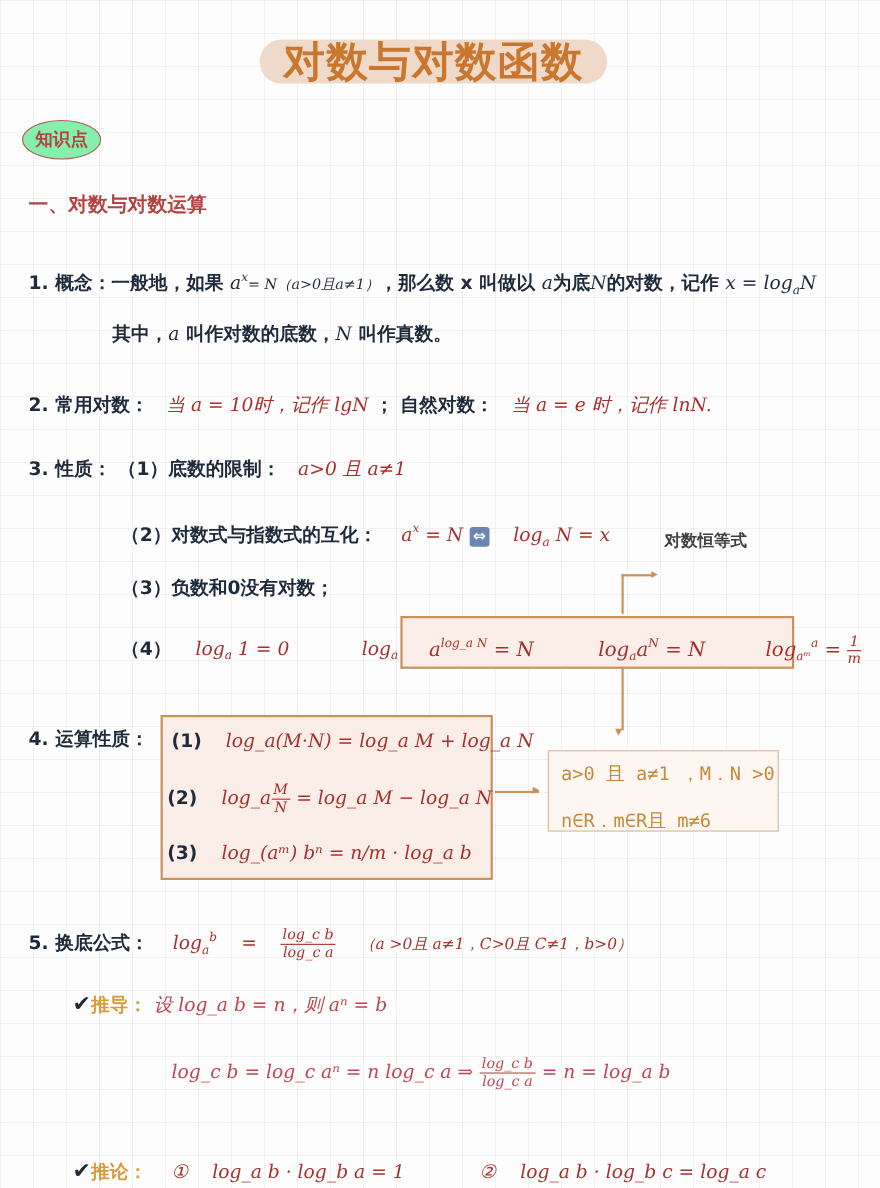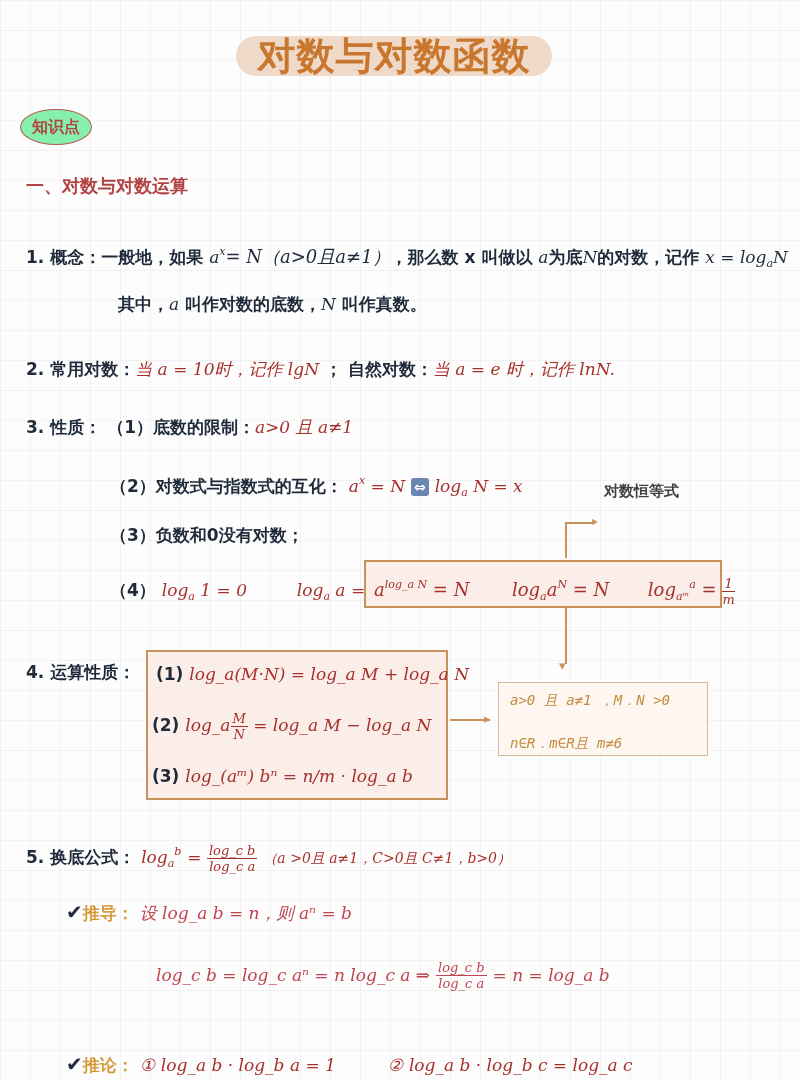--- a/index.html
+++ b/index.html
@@ -28,24 +28,24 @@
     left: 20px; top: 109px; width: 72px; height: 36px;
     border: 1.5px solid #b55a54; border-radius: 50%;
     background: #86efac;
     color: #b24343; font-size: 16px; font-weight: bold;
     display: flex; align-items: center; justify-content: center;
   }
   .section-heading {
     left: 26px; top: 174px; font-size: 18px; color: #b24343; font-weight: bold;
   }
   .line { font-size: 17px; font-weight: bold; color: #1f2a3a; white-space: nowrap; line-height: 24px; }
-  .hw { font-family: "DejaVu Serif", "Liberation Serif", serif; color: #a8302c; font-weight: normal; font-style: italic; }
+  .hw { font-family: "DejaVu Serif", "Liberation Serif", serif; color: #a8302c; font-weight: normal; font-style: italic; margin-left: 16px; }
   .hw-dark { font-family: "DejaVu Serif", "Liberation Serif", serif; color: #1f2a3a; font-weight: normal; font-style: italic; }
   .hw-pink { font-family: "DejaVu Serif", "Liberation Serif", serif; color: #c0454f; font-weight: normal; font-style: italic; }
-  .hw-orange { font-family: "DejaVu Sans Mono", "Liberation Mono", monospace; color: #c58a3c; font-weight: normal; font-size: 14px; font-style: italic; }
+  .hw-orange { font-family: "DejaVu Sans Mono", "Liberation Mono", monospace; color: #c58a3c; font-weight: normal; font-size: 17px; }
   sub { font-size: 11px; vertical-align: -4px; }
   sup { font-size: 11px; vertical-align: 8px; }
   .box-identity {
     left: 364px; top: 560px; width: 358px; height: 48px;
     border: 2px solid #c9925b; background: #fbeee8;
   }
   .box-ops {
     left: 146px; top: 650px; width: 302px; height: 150px;
     border: 2px solid #c9925b; background: #fbeee8;
   }
@@ -65,25 +65,25 @@
 
 <div class="abs title-pill"></div>
 <div class="abs title-text">对数与对数函数</div>
 
 <div class="abs badge">知识点</div>
 
 <div class="abs section-heading">一、对数与对数运算</div>
 
 <div class="abs line" style="left:26px; top:240px;">
   <span>1. 概念：</span><span>一般地，如果</span>
-  <span class="hw-dark"><span>a</span><sup>x</sup><span style="font-size:18px">= N（a&gt;0且a≠1）</span></span><span>，那么数 x 叫做以</span>
+  <span class="hw-dark"><span>a</span><sup>x</sup><span style="font-size:13px">= N（a&gt;0且a≠1）</span></span><span>，那么数 x 叫做以</span>
   <span class="hw-dark">a</span><span>为底</span><span class="hw-dark">N</span><span>的对数，记作</span>
   <span class="hw-dark"><span>x = log</span><sub>a</sub><span>N</span></span>
 </div>
-<div class="abs line" style="left:102px; top:292px;margin-left:16px;">
+<div class="abs line" style="left:102px; top:292px;">
   <span>其中，</span><span class="hw-dark">a</span> <span>叫作对数的底数，</span><span class="hw-dark">N</span> <span>叫作真数。</span>
 </div>
 
 <div class="abs line" style="left:26px; top:357px;">
   <span>2. 常用对数：</span><span class="hw">当 a = 10时，记作 lgN</span>
   <span>；</span>
   <span>自然对数：</span><span class="hw">当 a = e 时，记作 lnN.</span>
 </div>
 
 <div class="abs line" style="left:26px; top:415px;">

